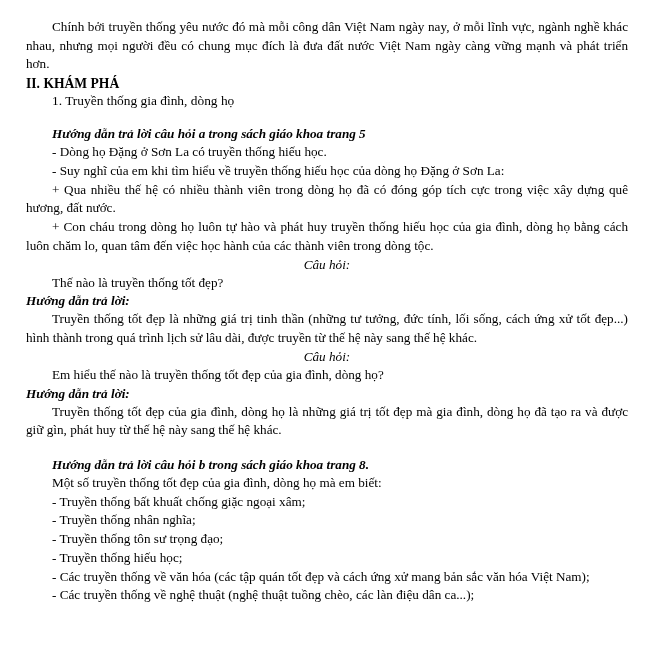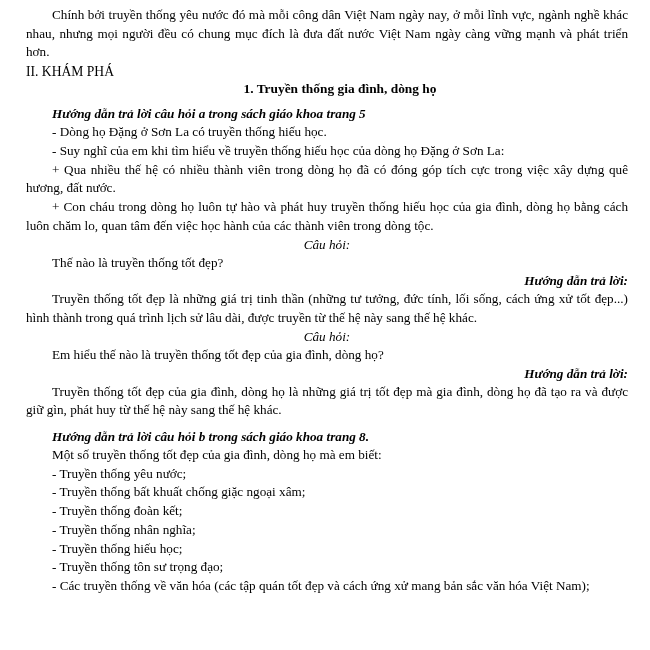--- a/index.html
+++ b/index.html
@@ -11,56 +11,55 @@
     width: 650px;
     height: 650px;
     overflow: hidden;
     font-family: "Liberation Serif", "DejaVu Serif", serif;
     color: #000000;
   }
   .page {
     box-sizing: border-box;
     width: 650px;
     height: 650px;
-    padding: 6px 22px 0 26px;
+    padding: 18px 22px 0 26px;
   }
   .para {
     font-size: 13.2px;
     line-height: 1.42;
     text-align: justify;
     margin: 0 0 1px 0;
   }
   .indent {
     text-indent: 26px;
   }
   .heading {
     font-size: 13.6px;
-    font-weight: normal;
+    font-weight: bold;
     margin: 2px 0 1px 0;
   }
   .sub-heading {
     font-size: 13.4px;
-    font-weight: bold;
+    font-weight: normal;
     margin: 1px 0 1px 0;
     text-indent: 26px;
-    text-align: center;
   }
   .guide {
     font-size: 13.2px;
     font-weight: bold;
     font-style: italic;
-    margin: 9px 0 1px 0;
+    margin: 17px 0 1px 0;
     text-indent: 26px;
   }
   .guide-center {
     font-size: 13.2px;
     font-weight: bold;
     font-style: italic;
     margin: 1px 0 1px 0;
-    text-align: right;
+    text-align: left;
   }
   .label-q {
     font-size: 13.2px;
     font-style: italic;
     margin: 1px 0 1px 0;
     text-align: center;
   }
   .list-item {
     font-size: 13.2px;
     line-height: 1.42;
@@ -96,21 +95,20 @@
   <p class="label-q">Câu hỏi:</p>
   <p class="para indent">Em hiểu thế nào là truyền thống tốt đẹp của gia đình, dòng họ?</p>
 
   <p class="guide-center">Hướng dẫn trả lời:</p>
   <p class="para indent">Truyền thống tốt đẹp của gia đình, dòng họ là những giá trị tốt đẹp mà gia đình, dòng họ đã tạo ra và được giữ gìn, phát huy từ thế hệ này sang thế hệ khác.</p>
 
   <p class="guide">Hướng dẫn trả lời câu hỏi b trong sách giáo khoa trang 8.</p>
 
   <p class="list-item">Một số truyền thống tốt đẹp của gia đình, dòng họ mà em biết:</p>
 
-  <p class="list-item">- Truyền thống yêu nước;</p>
   <p class="list-item">- Truyền thống bất khuất chống giặc ngoại xâm;</p>
-  <p class="list-item">- Truyền thống đoàn kết;</p>
   <p class="list-item">- Truyền thống nhân nghĩa;</p>
+  <p class="list-item">- Truyền thống tôn sư trọng đạo;</p>
   <p class="list-item">- Truyền thống hiếu học;</p>
-  <p class="list-item">- Truyền thống tôn sư trọng đạo;</p>
   <p class="list-item">- Các truyền thống về văn hóa (các tập quán tốt đẹp và cách ứng xử mang bản sắc văn hóa Việt Nam);</p>
+  <p class="list-item">- Các truyền thống về nghệ thuật (nghệ thuật tuồng chèo, các làn điệu dân ca...);</p>
 
 </div>
 
 </body></html>

